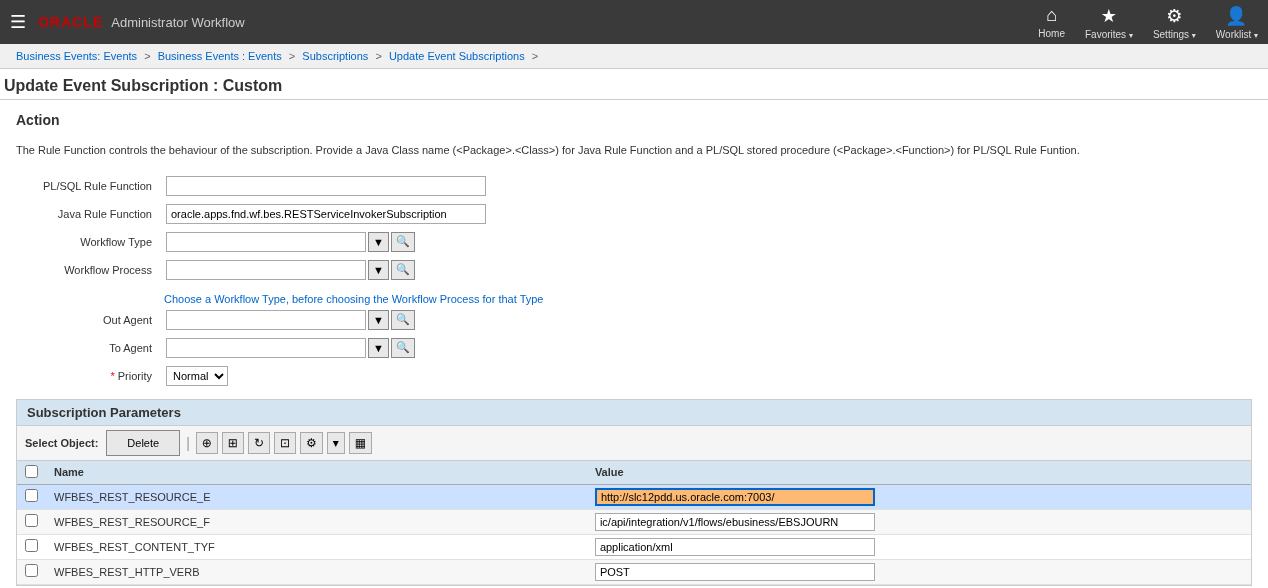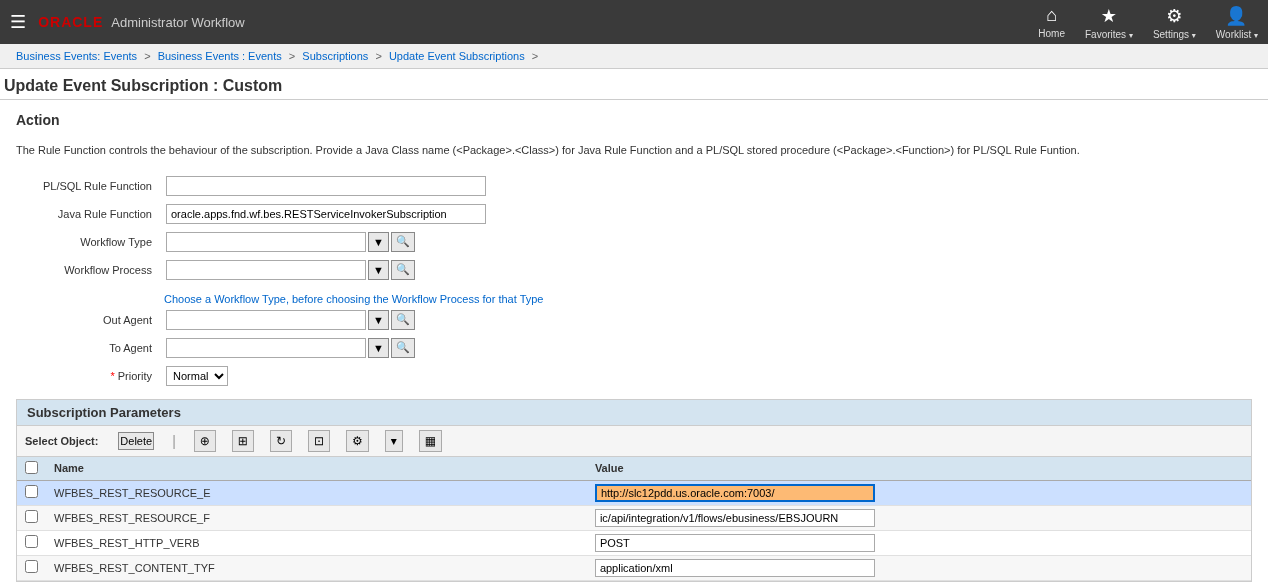--- a/index.html
+++ b/index.html
@@ -161,37 +161,37 @@
       padding: 5px 10px;
       font-size: 13px;
       font-weight: bold;
       color: #333;
       border-bottom: 1px solid #ccc;
     }
     .sub-params-toolbar {
       display: flex;
       align-items: center;
       padding: 4px 8px;
-      gap: 16px;
+      gap: 4px;
       border-bottom: 1px solid #ccc;
       background: #f5f5f5;
     }
     .toolbar-label {
       font-size: 11px;
       font-weight: bold;
       color: #333;
       margin-right: 4px;
     }
     .toolbar-btn {
       border: 1px solid #888;
       background: #e8e8e8;
       cursor: pointer;
       font-size: 11px;
-      padding: 2px 1px;
-      height: 18px;
+      padding: 2px 20px;
+      height: 26px;
       display: inline-flex;
       align-items: center;
     }
     .toolbar-sep { color: #999; margin: 0 2px; font-size: 14px; }
     .toolbar-icon-btn {
       border: 1px solid #aaa;
       background: #e8e8e8;
       cursor: pointer;
       padding: 2px 5px;
       height: 22px;
@@ -412,31 +412,31 @@
           </td>
           <td class="name-cell">WFBES_REST_RESOURCE_F</td>
           <td class="value-cell-td">
             <input type="text" class="value-input" value="ic/api/integration/v1/flows/ebusiness/EBSJOURN" style="">
           </td>
         </tr>
         <tr>
           <td class="checkbox-cell">
             <input type="checkbox" class="row-checkbox" style="">
           </td>
-          <td class="name-cell">WFBES_REST_HTTP_VERB</td>
+          <td class="name-cell">WFBES_REST_CONTENT_TYF</td>
           <td class="value-cell-td">
-            <input type="text" class="value-input" value="POST" style="">
+            <input type="text" class="value-input" value="application/xml" style="">
           </td>
         </tr>
         <tr>
           <td class="checkbox-cell">
             <input type="checkbox" class="row-checkbox" style="">
           </td>
-          <td class="name-cell">WFBES_REST_CONTENT_TYF</td>
+          <td class="name-cell">WFBES_REST_HTTP_VERB</td>
           <td class="value-cell-td">
-            <input type="text" class="value-input" value="application/xml" style="">
+            <input type="text" class="value-input" value="POST" style="">
           </td>
         </tr>
       </tbody>
     </table>
   </div>
 
 </div>
 
 </body></html>

